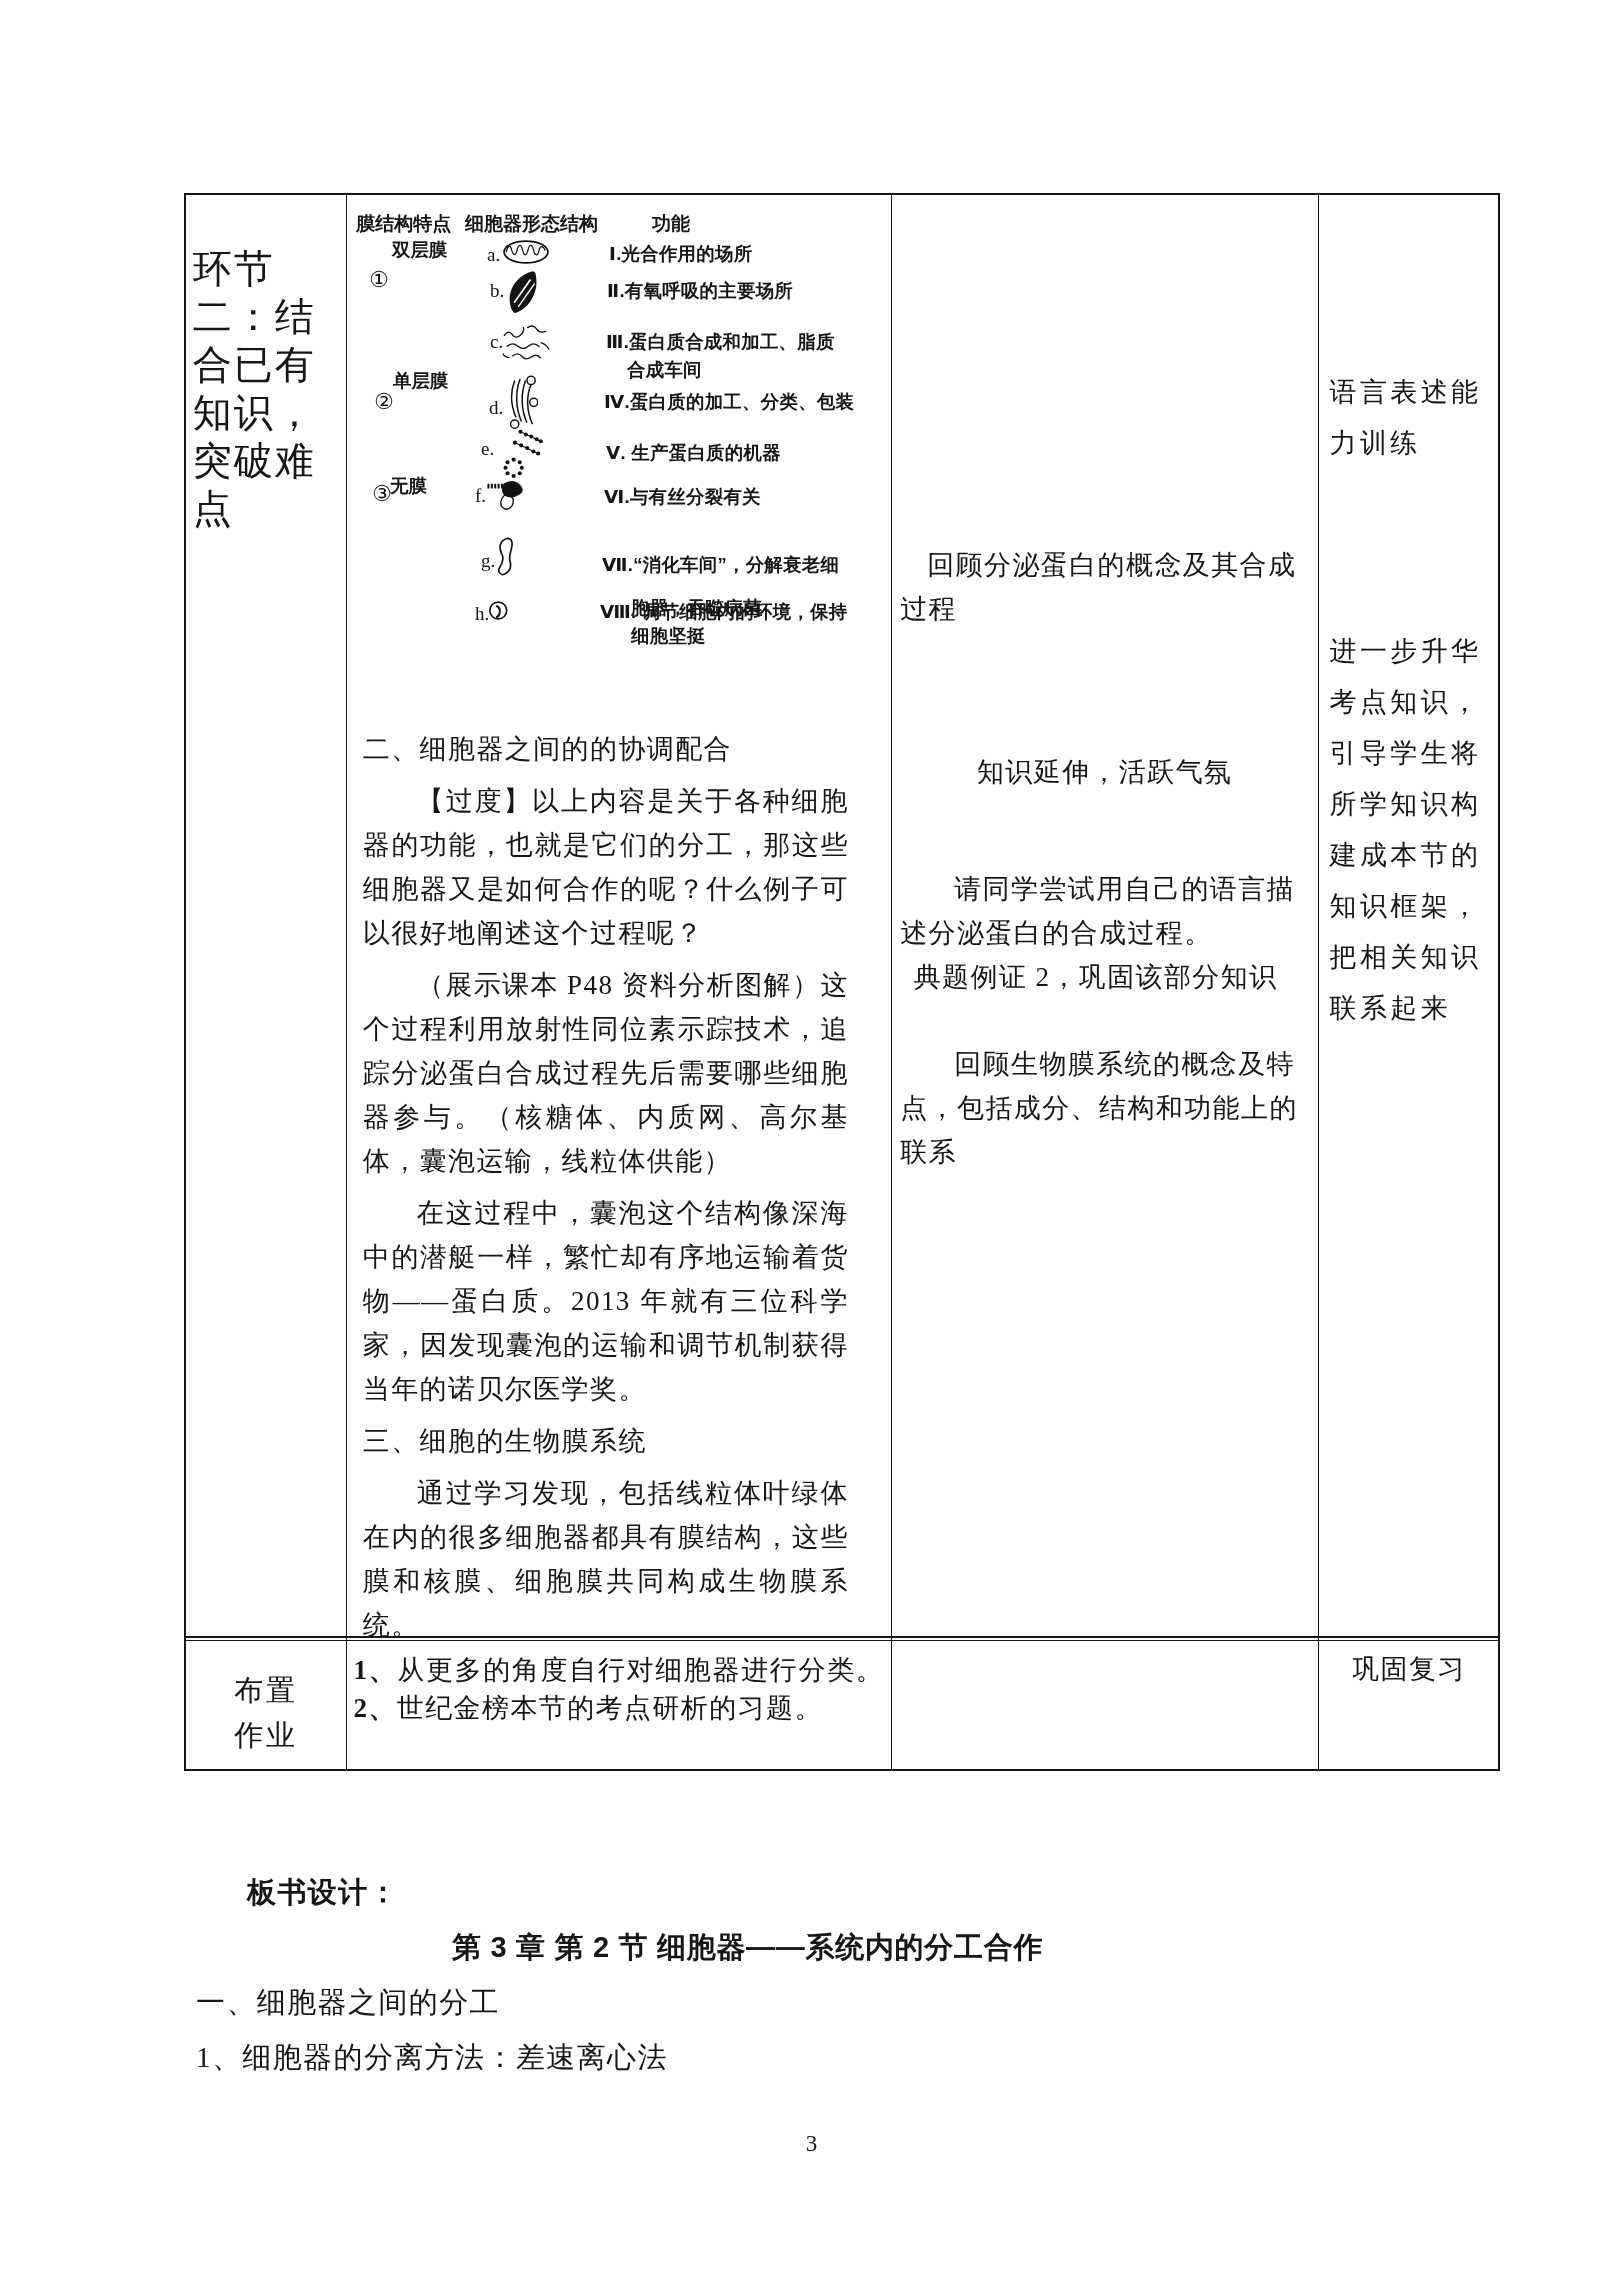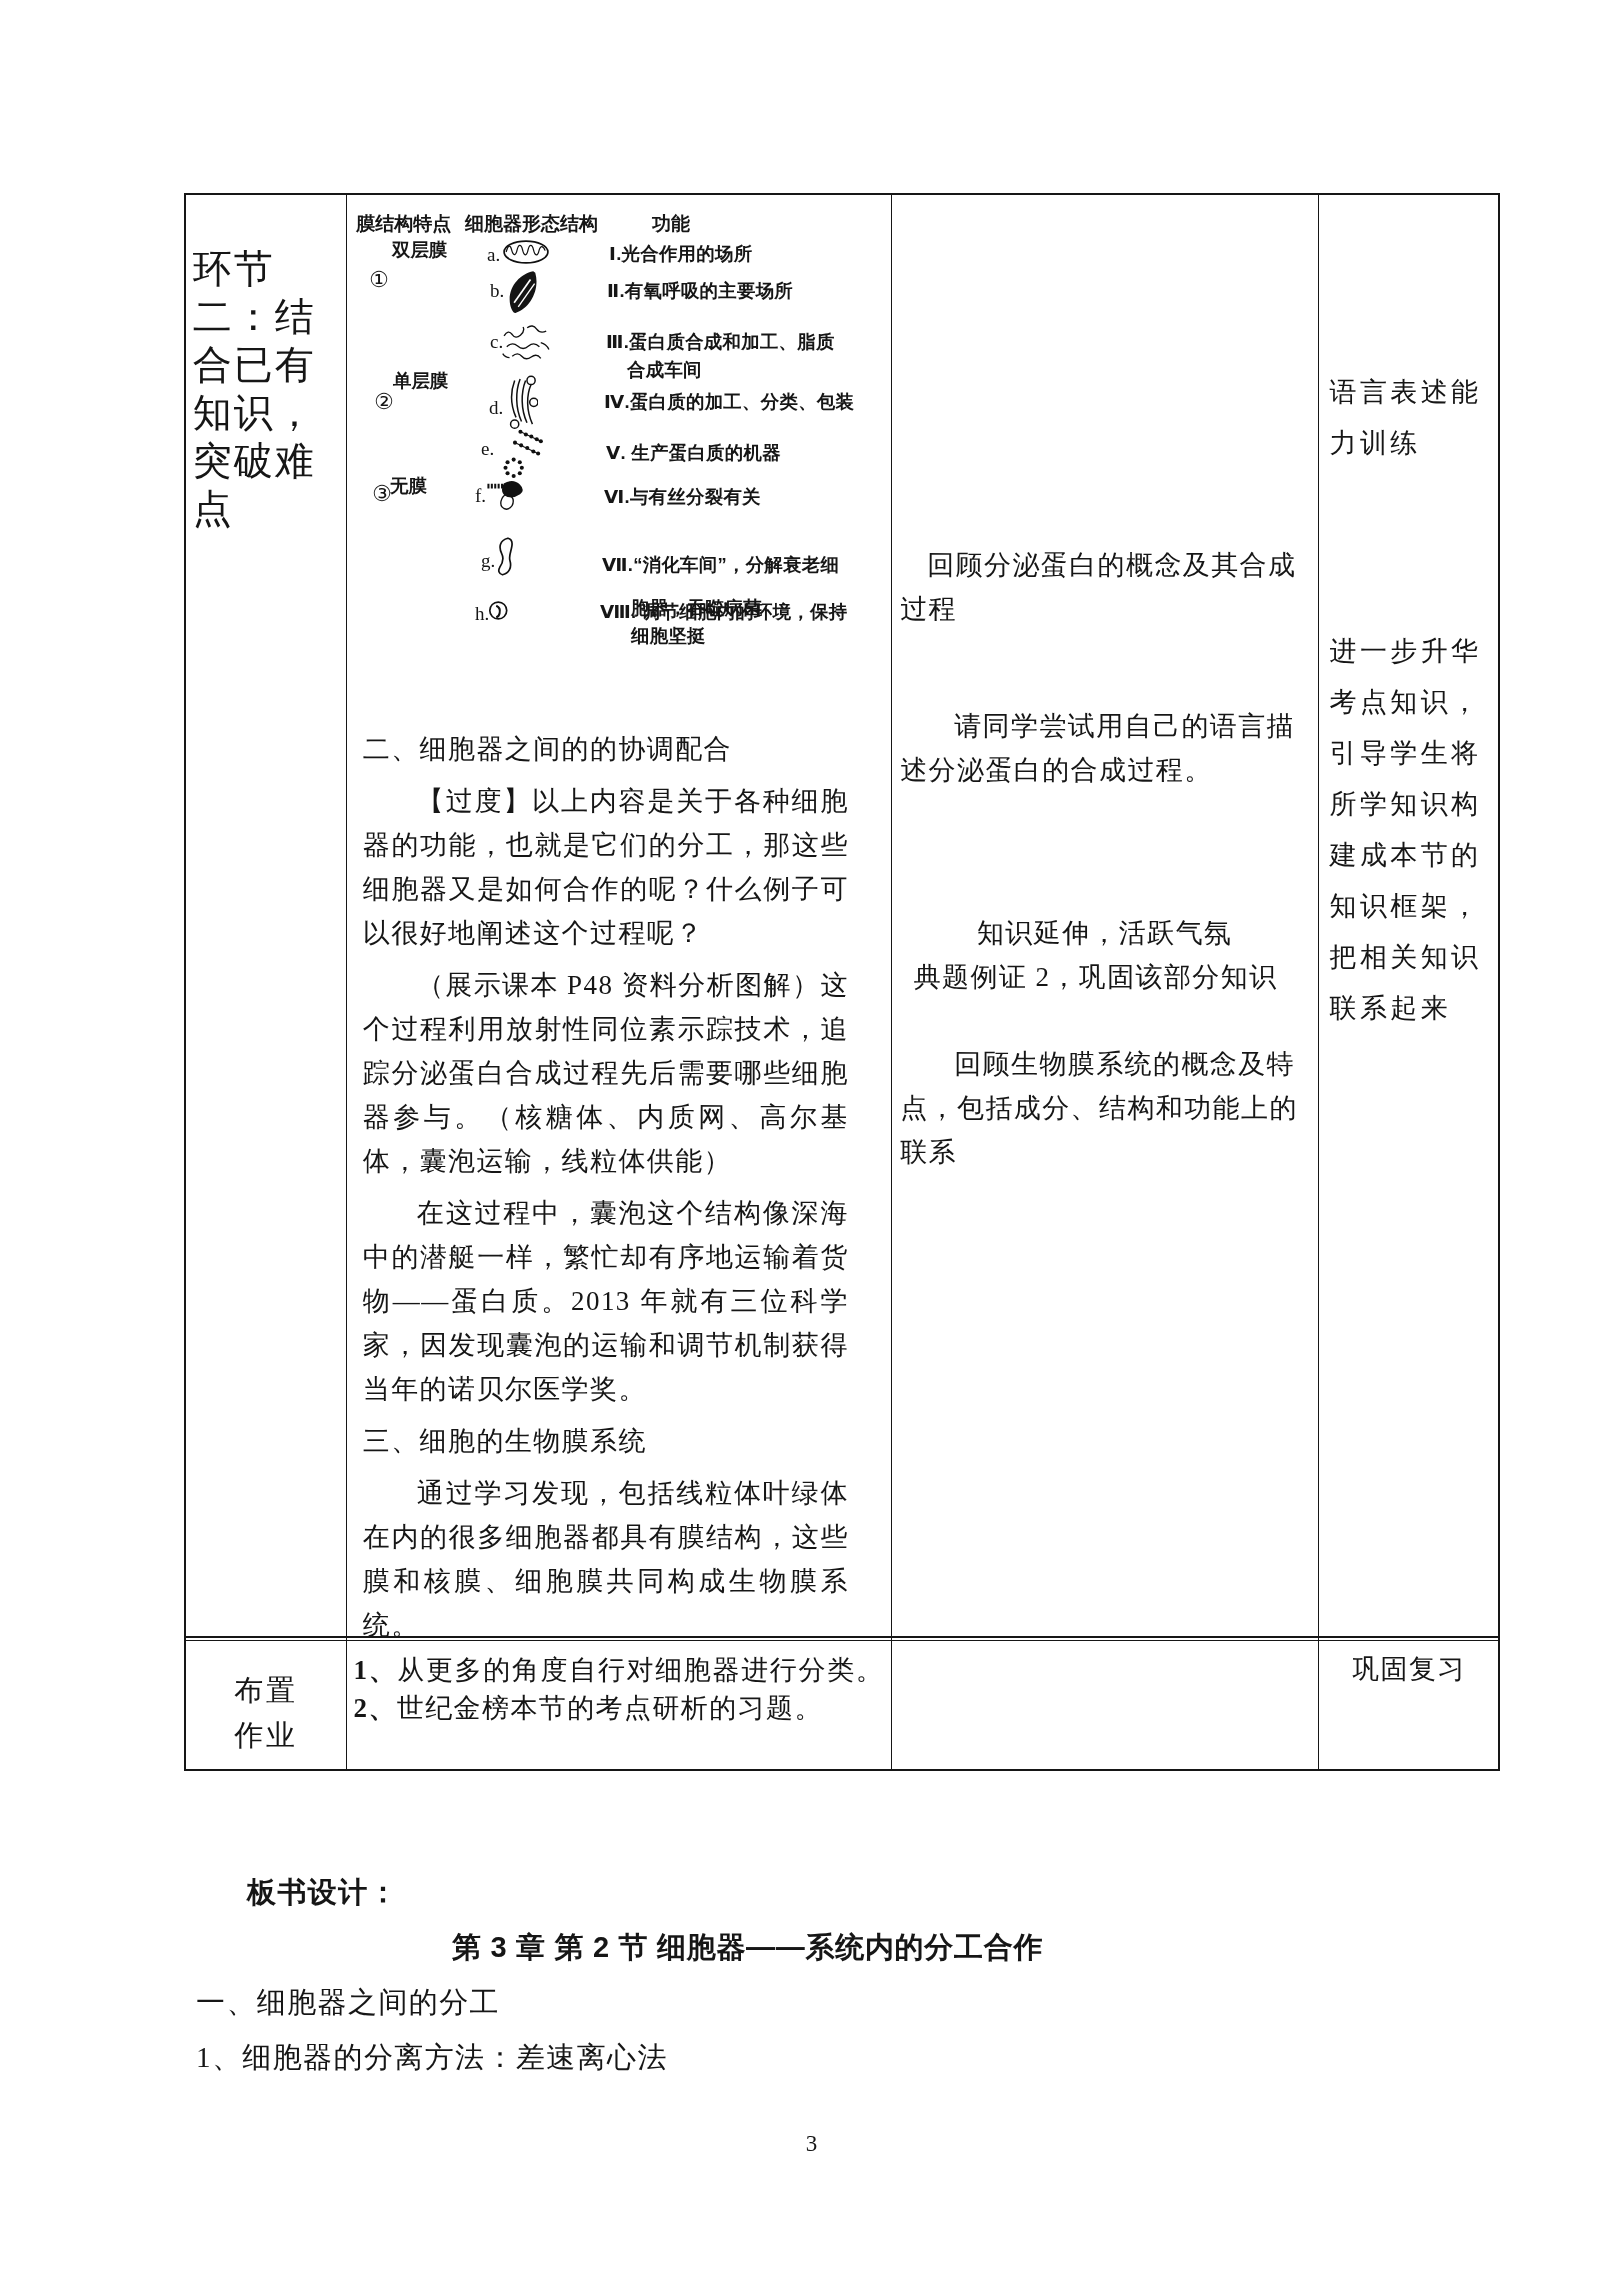--- a/index.html
+++ b/index.html
@@ -208,22 +208,22 @@
         <p class="para ind2">（展示课本 P48 资料分析图解）这个过程利用放射性同位素示踪技术，追踪分泌蛋白合成过程先后需要哪些细胞器参与。（核糖体、内质网、高尔基体，囊泡运输，线粒体供能）</p>
         <p class="para ind2">在这过程中，囊泡这个结构像深海中的潜艇一样，繁忙却有序地运输着货物——蛋白质。2013 年就有三位科学家，因发现囊泡的运输和调节机制获得当年的诺贝尔医学奖。</p>
         <p class="para">三、细胞的生物膜系统</p>
         <p class="para ind2">通过学习发现，包括线粒体叶绿体在内的很多细胞器都具有膜结构，这些膜和核膜、细胞膜共同构成生物膜系统。</p>
       </div>
     </div>
 
     <div class="cell r1c3">
       <div class="c3-block">
         <p class="c3p c3p1">回顾分泌蛋白的概念及其合成过程</p>
+        <p class="c3p c3p3">知识延伸，活跃气氛</p>
         <p class="c3p c3p2">请同学尝试用自己的语言描述分泌蛋白的合成过程。</p>
-        <p class="c3p c3p3">知识延伸，活跃气氛</p>
         <p class="c3p c3p4">典题例证 2，巩固该部分知识</p>
         <p class="c3p c3p5">回顾生物膜系统的概念及特点，包括成分、结构和功能上的联系</p>
       </div>
     </div>
 
     <div class="cell r1c4">
       <p class="c4p c4p1">语言表述能力训练</p>
       <p class="c4p c4p2">进一步升华考点知识，引导学生将所学知识构建成本节的知识框架，把相关知识联系起来</p>
     </div>
 

